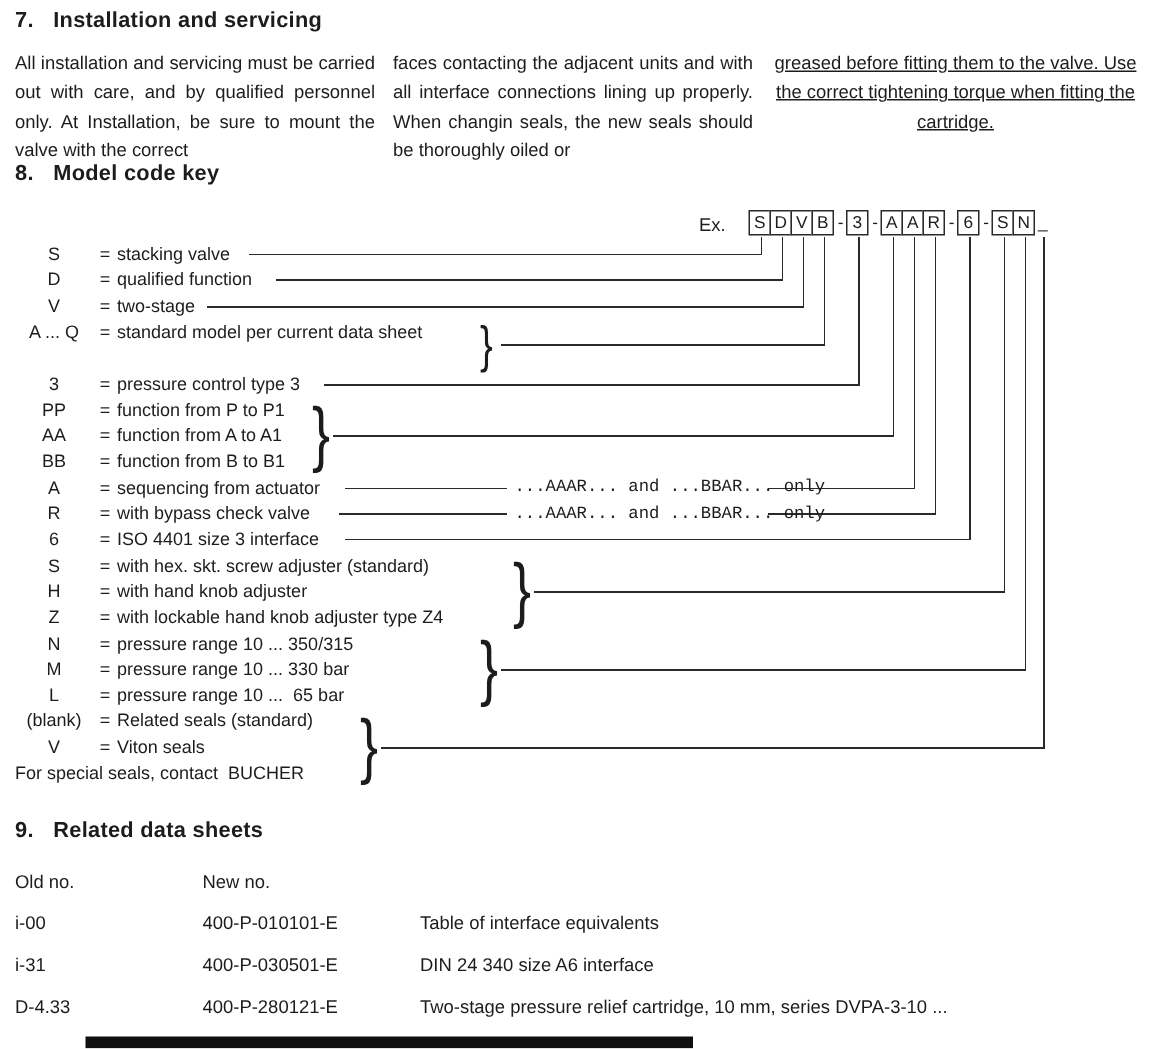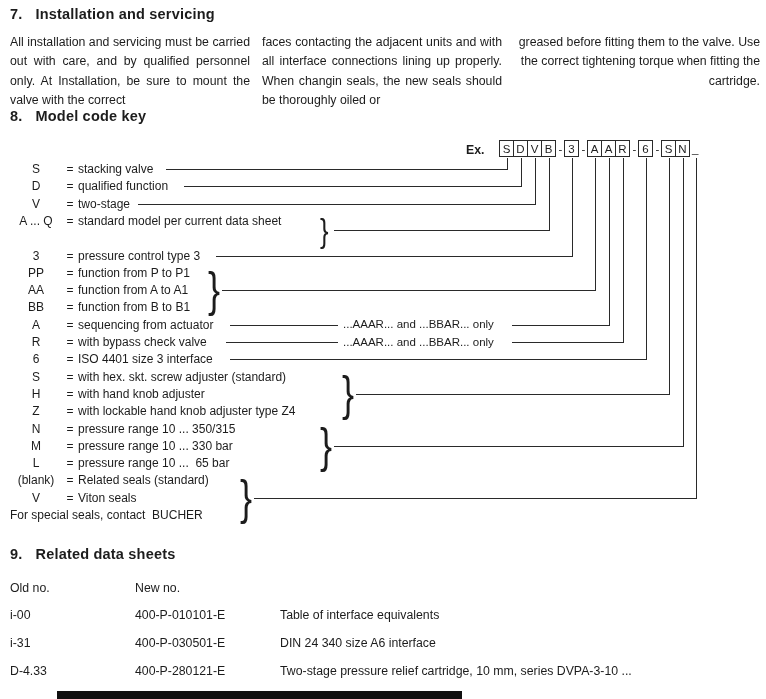--- a/index.html
+++ b/index.html
@@ -4,33 +4,33 @@
 <style>
   * { margin:0; padding:0; box-sizing:border-box; }
   html,body { background:#ffffff; }
   .page {
     position:relative; width:766px; height:699px; background:#ffffff;
     font-family:"Liberation Sans","DejaVu Sans",sans-serif; color:#1c1c1c;
     overflow:hidden;
   }
   .heading { position:absolute; display:flex; gap:13px; font-size:14.5px; font-weight:bold; letter-spacing:.2px; }
   .bodycol { position:absolute; width:240px; font-size:12.3px; line-height:19.3px; text-align:justify; }
-  .bodycol.last { width:246px; text-align:right; }
+  .bodycol.last { width:246px; text-align:center;text-decoration:underline; }
 
-  .exlabel { position:absolute; left:466px; top:143px; font-size:12.3px;font-weight:bold; }
+  .exlabel { position:absolute; left:466px; top:143px; font-size:12.3px; }
   .codebar { position:absolute; left:500px; top:140px; display:flex; align-items:center; }
   .codebar .box { width:15px; height:17px; border:1px solid #2a2a2a; margin-left:-1px;
                   display:flex; align-items:center; justify-content:center; font-size:11.5px; background:#fff; }
   .codebar .dash { width:9px; text-align:center; font-size:11.5px; }
   .codebar .blank { width:12px; padding-left:2px; font-size:11.5px; }
 
   .kr { position:absolute; left:10px; font-size:12px; white-space:pre;text-align:center; }
   .kr .sym { display:inline-block; width:52px; }
   .kr .eq  { display:inline-block; width:16px; }
-  .knote { position:absolute; left:343px; font-size:11.5px; white-space:pre; }
+  .knote { position:absolute; left:343px; font-size:11.5px; white-space:pre;font-family:Liberation Mono, monospace; }
   .brace { position:absolute; transform:scaleX(.75); transform-origin:left center; font-weight:400; }
 
   svg.lines { position:absolute; left:0; top:0; pointer-events:none; }
 
   .t9 { position:absolute; font-size:12.3px; white-space:pre; }
   .footer-bar { position:absolute; left:57px; top:691px; width:405px; height:8px; background:#101010; }
 </style>
 </head>
 <body>
 

